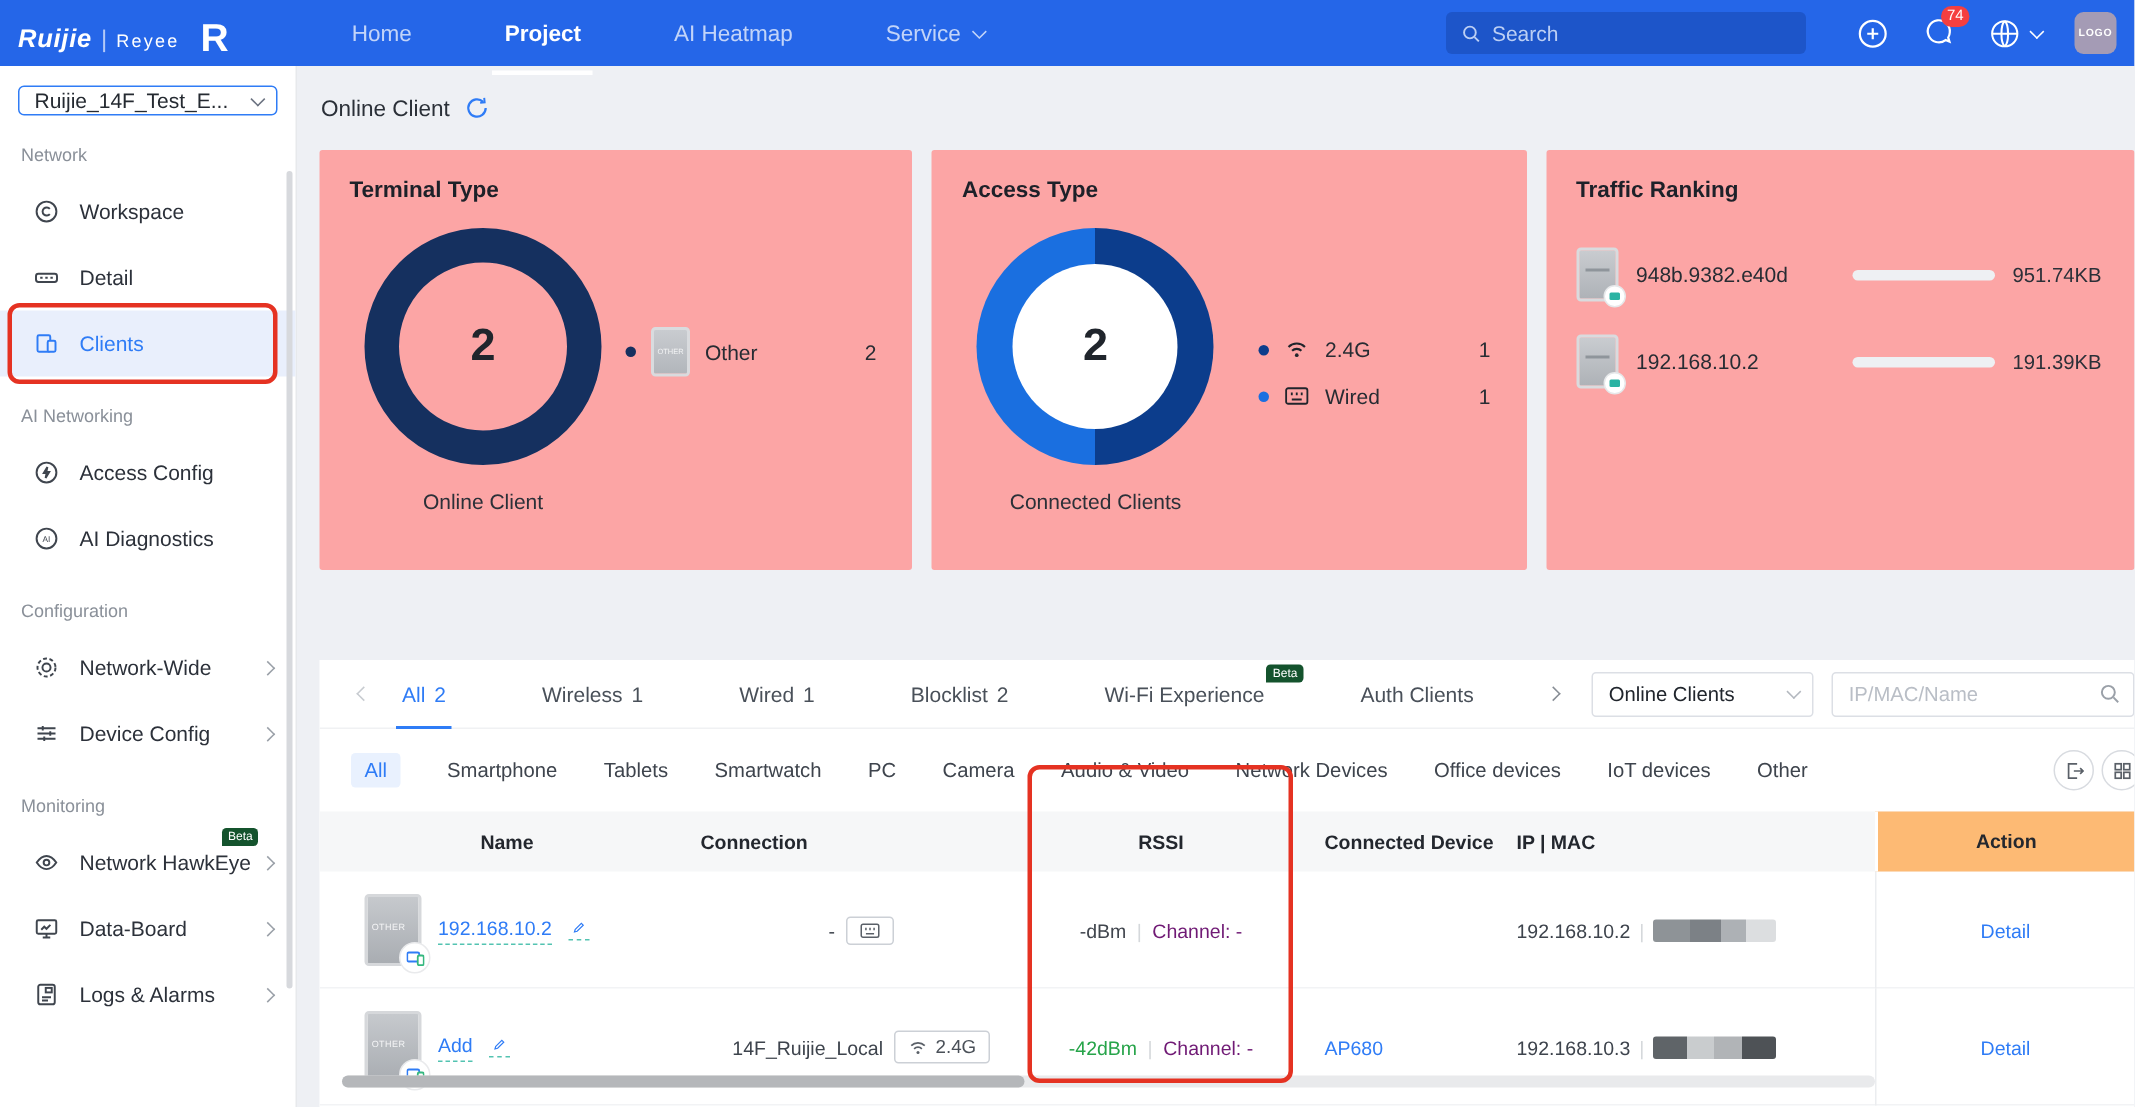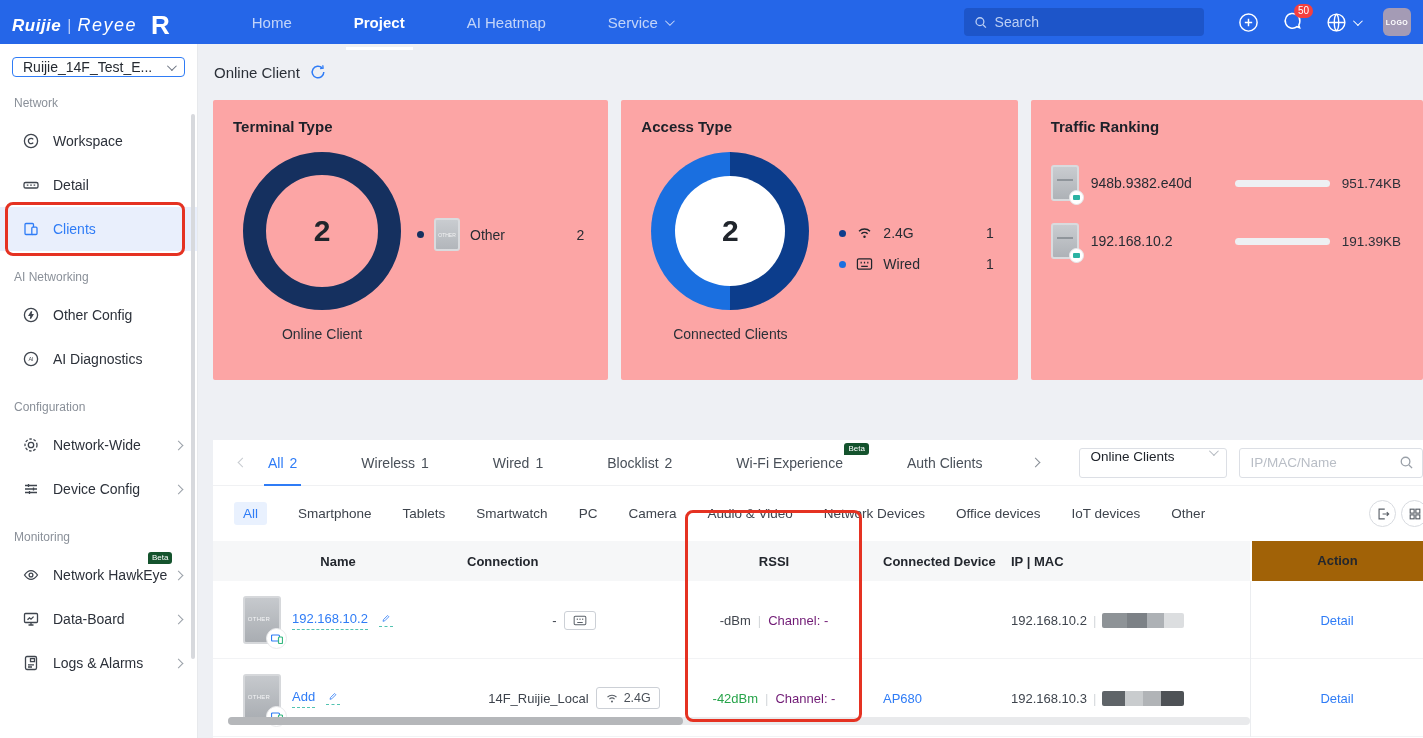--- a/index.html
+++ b/index.html
@@ -5,21 +5,21 @@
   * { margin:0; padding:0; box-sizing:border-box; }
   html,body { width:1423px; height:738px; overflow:hidden; }
   body { font-family:"Liberation Sans", sans-serif; background:#eef0f4; position:relative; color:#2c313a; }
   svg { display:block; }
 
   
   .navbar { position:absolute; top:0; left:0; right:0; height:44px; background:#2566e8; display:flex; align-items:center; z-index:50; }
   .brand { display:flex; align-items:baseline; color:#fff; padding-left:12px; white-space:nowrap; }
   .brand-primary { font-size:17px; font-weight:800; font-style:italic; letter-spacing:.5px; }
   .brand-divider { margin:0 6px; opacity:.65; font-weight:300; }
-  .brand-secondary { font-size:18px; font-weight:400; letter-spacing:1.5px;font-style:italic; }
+  .brand-secondary { font-size:12px; font-weight:400; letter-spacing:1.5px; }
   .brand-logo { font-size:26px; font-weight:800; margin-left:14px; transform:translateY(3px); }
   .nav-items { display:flex; gap:62px; margin-left:82px; height:44px; align-items:center; }
   .nav-item { color:rgba(255,255,255,.72); font-size:15px; height:56px; display:flex; align-items:center; gap:7px; position:relative; cursor:pointer; }
   .nav-item.active { color:#fff; font-weight:bold; }
   .nav-item.active::after { content:""; position:absolute; left:-8px; right:-8px; bottom:0; height:3px; background:#fff; }
   .chev { width:7px; height:7px; border-right:1.6px solid currentColor; border-bottom:1.6px solid currentColor; display:inline-block; }
   .chev.down { transform:rotate(45deg) translateY(-2px); }
   .chev.right { transform:rotate(-45deg); }
   .chev.left { transform:rotate(135deg); }
   .nav-search { margin-left:auto; width:240px; height:28px; background:#1d55c9; border-radius:4px; display:flex; align-items:center; padding:0 10px; gap:7px; }
@@ -87,40 +87,40 @@
   
   .panel { position:absolute; top:396px; left:15px; right:0; bottom:0; background:#fff; overflow:hidden; }
   .tabs-row { height:46px; display:flex; align-items:center; padding-left:26px; border-bottom:1px solid #f0f1f3; }
   .tabs-nav-chev { color:#c7cbd0; cursor:pointer; }
   .tabs { display:flex; gap:64px; margin-left:22px; }
   .tab { font-size:14px; color:#495059; position:relative; height:46px; display:flex; align-items:center; gap:6px; cursor:pointer; white-space:nowrap; }
   .tab.active { color:#2f7cf6; }
   .tab.active::after { content:""; position:absolute; left:-4px; right:-4px; bottom:0; height:2px; background:#2f7cf6; }
   .tab .beta-badge { position:absolute; right:-26px; top:3px; }
   .tabs-right-chev { margin-left:50px; color:#878d95; cursor:pointer; }
-  .select-box { margin-left:40px; width:148px; height:30px; border:1px solid #dcdfe5; border-radius:3px; display:flex; justify-content:space-between; padding:0 10px; font-size:13.5px; color:#20252c; cursor:pointer; flex:none; }
+  .select-box { margin-left:22px; width:148px; height:30px; border:1px solid #dcdfe5; border-radius:3px; display:flex; align-items:center; justify-content:space-between; padding:0 10px; font-size:13.5px; color:#20252c; cursor:pointer; flex:none; }
   .select-box .chev { color:#b3b8bf; }
   .filter-input { margin-left:12px; flex:1; min-width:0; height:30px; border:1px solid #dcdfe5; border-radius:3px; display:flex; align-items:center; padding:0 8px 0 10px; gap:6px; }
   .filter-input input { border:none; outline:none; font-size:13.5px; color:#20252c; width:100%; font-family:inherit; }
   .filter-input input::placeholder { color:#b9bec6; }
   .filter-input .mag { color:#9aa0a8; margin-left:auto; flex:none; }
 
   .chips-row { height:55px; display:flex; align-items:center; gap:31px; padding-left:21px; position:relative; }
   .chip { font-size:13.5px; color:#3e444d; cursor:pointer; white-space:nowrap; }
   .chip.active { color:#2f7cf6; background:#e9f1fe; padding:4px 9px; border-radius:3px; }
   .round-btn { position:absolute; width:27px; height:27px; border:1px solid #d8dbe0; border-radius:50%; display:flex; align-items:center; justify-content:center; color:#5a6068; background:#fff; cursor:pointer; }
   .rb1 { right:27px; } .rb2 { right:-5px; }
 
   .tgrid { display:grid; grid-template-columns:250px 222px 178px 140px 247px 173px; align-items:center; }
   .thead { height:40px; background:#f6f7f8; font-weight:bold; font-size:13px; color:#23272e; }
   .th { text-align:center; }
   .th-conn { text-align:left; padding-left:4px; }
   .th-ip { text-align:left; padding-left:8px; }
   .th-dev { text-align:left; padding-left:20px; }
-  .th-action { border-left:2px solid #fff; height:40px; line-height:40px; background:#a16207; }
+  .th-action { border-left:2px solid #fff; height:40px; line-height:40px; background:#fdba74; }
   .trow { height:78px; border-bottom:1px solid #f2f3f5; font-size:13px; color:#3e444d; }
   .td { height:78px; display:flex; align-items:center; }
   .td-name { padding-left:30px; gap:11px; }
   .dev-thumb { width:38px; height:48px; border-radius:3px; background:linear-gradient(#c6c9cd,#a9adb2); border:2px solid #d6d8db; position:relative; flex:none; }
   .thumb-label { position:absolute; left:0; right:6px; top:18px; text-align:center; color:#f4f5f6; font-size:6px; letter-spacing:.3px; }
   .thumb-badge { position:absolute; right:-8px; bottom:-7px; width:21px; height:21px; background:#fff; border:1px solid #e9eaec; border-radius:50%; display:flex; align-items:center; justify-content:center; }
   .link { color:#2f7cf6; cursor:pointer; }
   .name-link { border-bottom:1px dashed #53c3b1; padding-bottom:3px; }
   .edit-ic { color:#2f7cf6; cursor:pointer; border-bottom:1px dashed #53c3b1; padding-bottom:3px; }
   .td-conn { justify-content:center; gap:7px; }
@@ -175,21 +175,21 @@
     <span class="nav-ic">
       <svg width="21" height="21" viewBox="0 0 20 20" fill="none" stroke="#fff" stroke-width="1.4">
           <circle cx="10" cy="10" r="8.2"></circle>
           <path d="M10 6.5v7M6.5 10h7"></path>
         </svg>
     </span>
     <span class="nav-ic">
       <svg width="21" height="21" viewBox="0 0 20 20" fill="none" stroke="#fff" stroke-width="1.4">
           <path d="M17 9.2A7 7 0 1 0 14.3 14l2.5 1-0.8-2.6A7 7 0 0 0 17 9.2z"></path>
         </svg>
-      <span class="nav-badge">50</span>
+      <span class="nav-badge">74</span>
     </span>
     <span class="globe-wrap">
       <svg width="21" height="21" viewBox="0 0 20 20" fill="none" stroke="#fff" stroke-width="1.3">
           <circle cx="10" cy="10" r="8"></circle>
           <path d="M2 10h16M10 2c2.8 2.2 2.8 13.8 0 16M10 2c-2.8 2.2-2.8 13.8 0 16"></path>
         </svg>
       <span class="chev down" style="color:#fff"></span>
     </span>
     <span class="avatar">LOGO</span>
   </div>
@@ -224,21 +224,21 @@
     <span>Clients</span>
     <span class="clients-red-box"></span>
   </div>
 
   <div class="side-section-label">AI Networking</div>
   <div class="side-item">
     <svg class="ic" viewBox="0 0 18 18" fill="none" stroke="currentColor" stroke-width="1.3">
         <circle cx="9" cy="9" r="6.6"></circle>
         <path d="M9.6 5.4L7.2 9.4h1.9l-.7 3.2 2.4-4H8.9z"></path>
       </svg>
-    <span>Other Config</span>
+    <span>Access Config</span>
   </div>
   <div class="side-item">
     <svg class="ic" viewBox="0 0 18 18" fill="none" stroke="currentColor" stroke-width="1.3">
         <circle cx="9" cy="9" r="6.6"></circle>
         <text x="9" y="11.2" text-anchor="middle" font-size="5.5" stroke="none" fill="currentColor" font-family="Liberation Sans, sans-serif">AI</text>
       </svg>
     <span>AI Diagnostics</span>
   </div>
 
   <div class="side-section-label">Configuration</div>

